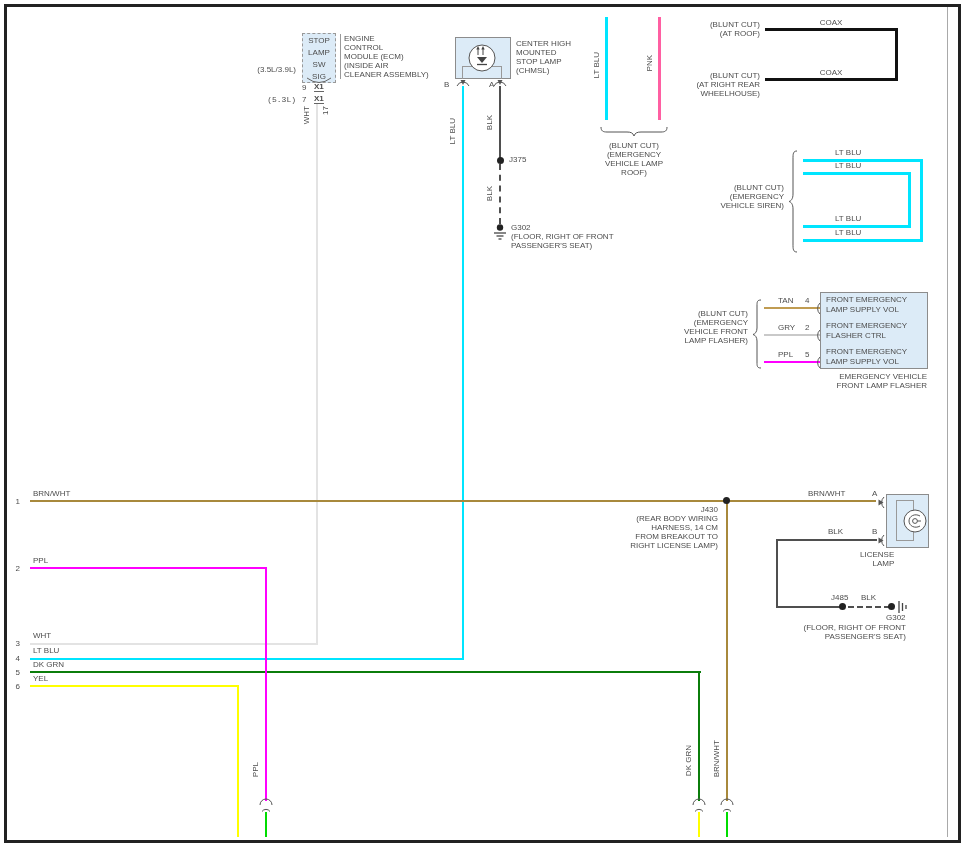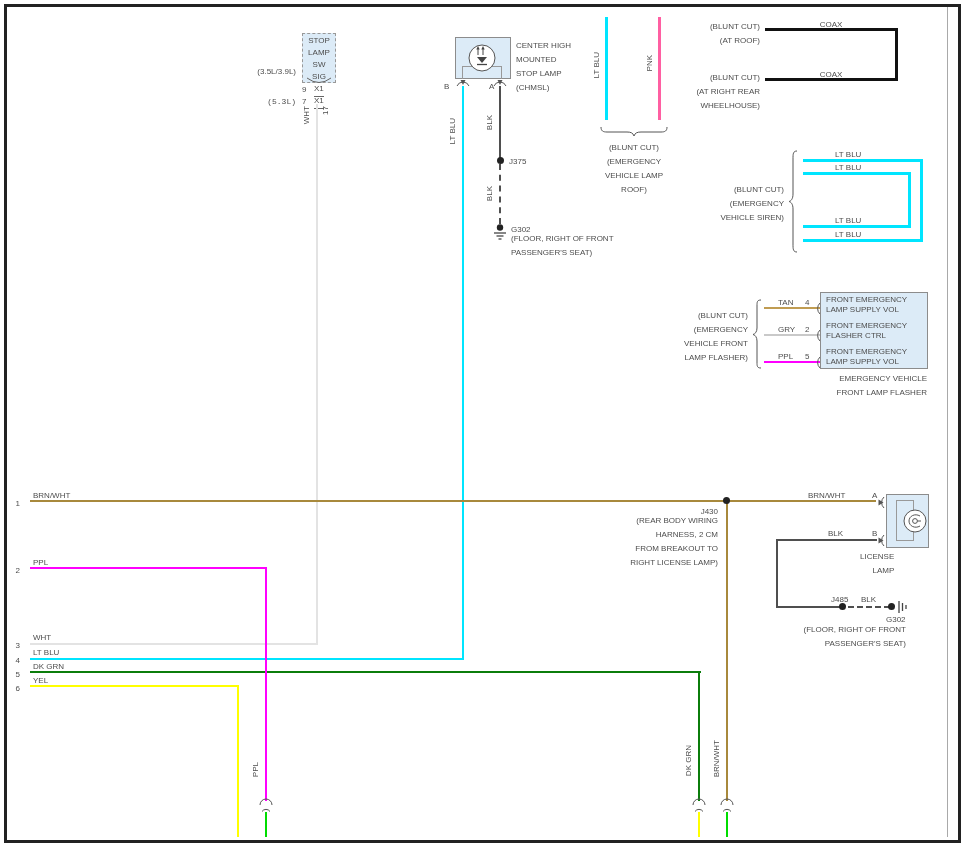--- a/index.html
+++ b/index.html
@@ -1,45 +1,50 @@
 <!DOCTYPE html>
 <html><head>
 <meta charset="utf-8">
 <style>
   html,body{margin:0;padding:0;background:#fff;}
   #stage{position:relative;width:965px;height:844px;background:#fff;overflow:hidden;
          font-family:"Liberation Sans",sans-serif;color:#4d4d4d;}
   .frame{position:absolute;left:4px;top:4px;width:951px;height:833px;border:3px solid #222;}
   .innerline{position:absolute;left:947px;top:7px;width:1px;height:830px;background:#a9a9a9;}
-  .lbl{position:absolute;font-size:8px;line-height:14px;color:#4d4d4d;white-space:pre-line;}
+  .lbl{position:absolute;font-size:8px;line-height:9px;color:#4d4d4d;white-space:pre-line;}
   .r{text-align:right;} .c{text-align:center;}
   .vlbl{position:absolute;font-size:8px;color:#4d4d4d;writing-mode:vertical-rl;transform:rotate(180deg);white-space:nowrap;}
   .hw{position:absolute;height:2px;} .vw{position:absolute;width:2px;}
   .hw3{position:absolute;height:3px;} .vw3{position:absolute;width:3px;}
   .box{position:absolute;background:#dcebf7;border:1px solid #8c8c8c;box-sizing:border-box;}
   .dashedbox{position:absolute;background:#dcebf7;border:1px dashed #999;box-sizing:border-box;}
   .dot{position:absolute;width:7px;height:7px;border-radius:50%;background:#222;}
   .vdash{position:absolute;width:0;border-left:2px dashed #4f4f4f;}
   .hdash{position:absolute;height:0;border-top:2px dashed #4f4f4f;}
   .thin{position:absolute;background:#999;}
-  .u{border-bottom:1px solid #666;padding-bottom:0px;}
+  .u{border-bottom:1px solid #666;padding-bottom:0px;font-weight:bold;}
   svg{position:absolute;overflow:visible;}
 </style>
 </head>
 <body>
 
 <div id="stage">
   <div class="frame"></div>
   <div class="innerline"></div>
 
   <div class="dashedbox" style="left:302px;top:33px;width:34px;height:50px;"></div>
   <div class="lbl c" style="left:302px;top:35px;width:34px;line-height:12px;">STOP
 LAMP
 SW
 SIG</div>
+  <div class="lbl" style="left:340px;top:34px;border-left:1px solid #999;padding-left:3px;">ENGINE
+CONTROL
+MODULE (ECM)
+(INSIDE AIR
+CLEANER ASSEMBLY)</div>
   <svg style="left:306px;top:78px;" width="26" height="8">
       <path d="M1,0 Q13,9 25,0" stroke="#666" fill="none" stroke-width="1"></path>
     </svg>
   <div class="lbl r" style="left:238px;top:65px;width:58px;">(3.5L/3.9L)</div>
   <div class="lbl" style="left:302px;top:83px;">9</div>
   <div class="lbl u" style="left:314px;top:82px;">X1</div>
   <div class="lbl r" style="left:238px;top:95px;width:58px;font-family:Liberation Mono, monospace;">(5.3L)</div>
   <div class="lbl" style="left:302px;top:95px;">7</div>
   <div class="lbl u" style="left:314px;top:94px;">X1</div>
   <div class="vw" style="left:316px;top:104px;height:541px;background:#e3e3e3;"></div>
@@ -210,21 +215,21 @@
     <path d="M1,6 A6,6 0 0 1 13,6" stroke="#555" fill="none"></path>
       <path d="M3,12.5 A4.8,4.8 0 0 1 11,12.5" stroke="#555" fill="none"></path>
   </svg>
   <div class="vw" style="left:265px;top:812px;height:25px;background:#00dd00;"></div>
   <div class="vw" style="left:698px;top:812px;height:25px;background:#ffff00;"></div>
   <div class="vw" style="left:726px;top:812px;height:25px;background:#00dd00;"></div>
 
   <div class="dot" style="left:723px;top:497px;"></div>
   <div class="lbl r" style="left:690px;top:505px;width:28px;">J430</div>
   <div class="lbl r" style="left:600px;top:514px;width:118px;">(REAR BODY WIRING
-HARNESS, 2 CM
+HARNESS, 14 CM
 FROM BREAKOUT TO
 RIGHT LICENSE LAMP)</div>
 
   <div class="lbl" style="left:808px;top:489px;">BRN/WHT</div>
   <div class="lbl" style="left:872px;top:489px;">A</div>
   <svg style="left:877px;top:496px;" width="8" height="13">
       <path d="M7,1 A7.5,7.5 0 0 0 7,12" stroke="#555" fill="none"></path>
       <polygon points="1.5,3.5 1.5,9.5 6.5,6.5" fill="#555"></polygon>
     </svg>
   <div class="box" style="left:886px;top:494px;width:43px;height:54px;"></div>

